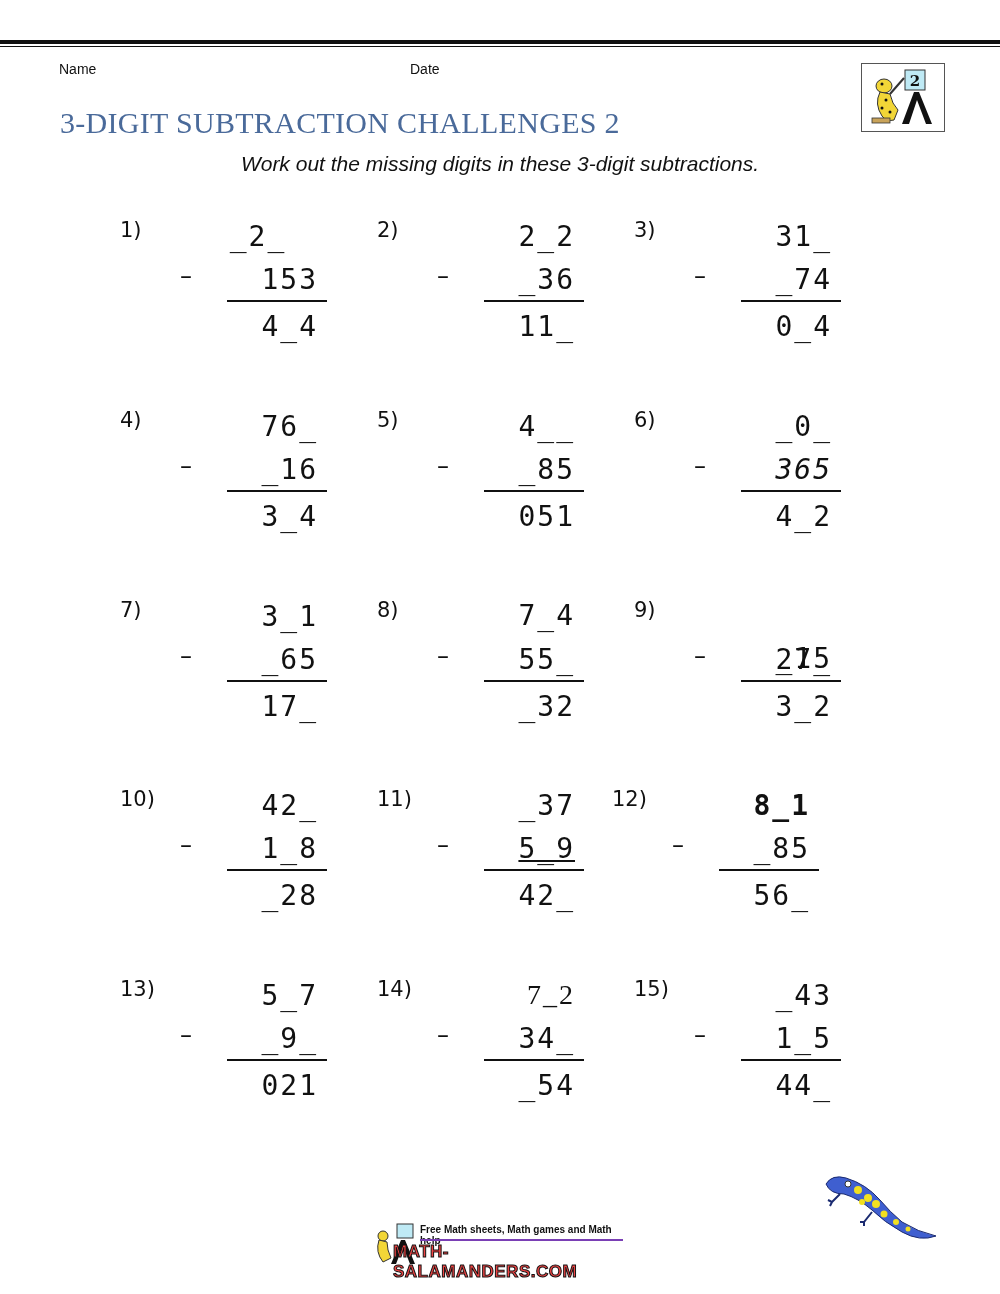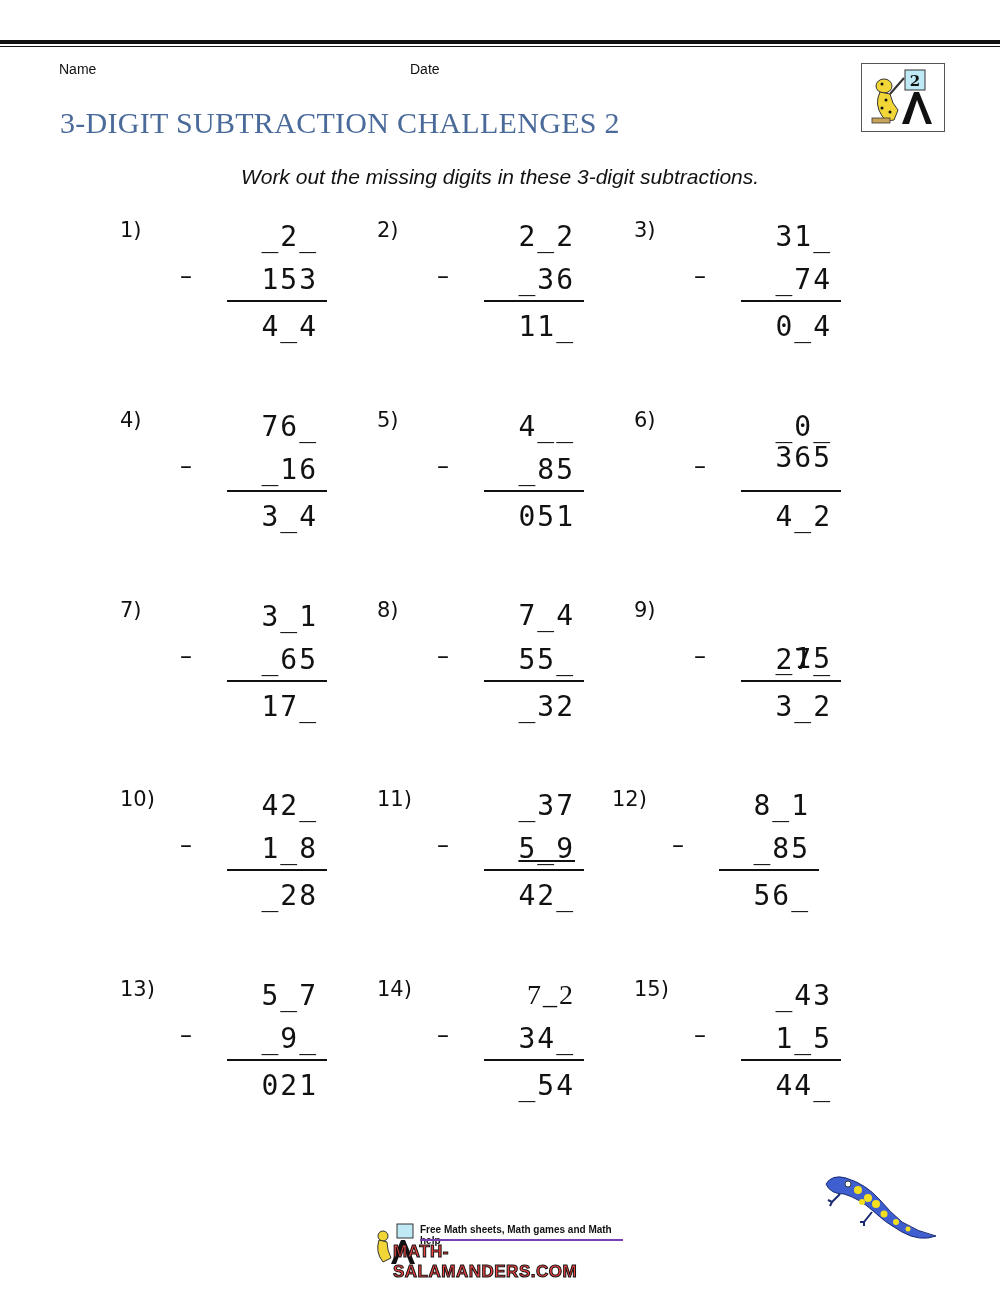--- a/index.html
+++ b/index.html
@@ -1,21 +1,21 @@
 <!DOCTYPE html>
 <html><head>
 <meta charset="utf-8">
 <style>
   html, body { margin:0; padding:0; background:#fff; }
   body { width:1000px; height:1294px; position:relative; overflow:hidden; font-family:"DejaVu Sans", sans-serif; color:#111; }
   .rule-thick { position:absolute; left:0; top:40px; width:1000px; height:4px; background:#111; }
   .rule-thin { position:absolute; left:0; top:46px; width:1000px; height:1px; background:#111; }
   .lbl { position:absolute; top:61px; font-family:"Liberation Sans", sans-serif; font-size:14px; color:#111; }
   .title { position:absolute; left:60px; top:106px; font-family:"Liberation Serif", serif; font-size:30px; color:#4a6a9a; letter-spacing:0.3px; }
-  .subtitle { position:absolute; left:0; width:1000px; top:165px; text-align:center; font-family:"Liberation Sans", sans-serif; font-style:italic; font-size:21px; color:#111; }
+  .subtitle { position:absolute; left:0; width:1000px; top:152px; text-align:center; font-family:"Liberation Sans", sans-serif; font-style:italic; font-size:21px; color:#111; }
   .logo-box { position:absolute; left:861px; top:63px; width:82px; height:67px; border:1px solid #555; background:#fff; }
   .prob { position:absolute; width:260px; height:150px; }
   .num { position:absolute; left:0; top:0; font-size:21px; font-family:"DejaVu Sans", sans-serif; }
   .minus { position:absolute; left:60px; top:44px; font-size:24px; }
   .line { position:absolute; font-family:"DejaVu Sans Mono", monospace; font-size:28px; letter-spacing:2px; text-align:right; width:120px; }
   .bar { position:absolute; height:2px; background:#111; width:100px; }
   .footer-logo { position:absolute; left:373px; top:1222px; width:255px; height:45px; }
   .ft-text { position:absolute; left:47px; top:2px; font-family:"Liberation Sans", sans-serif; font-size:10px; font-weight:bold; color:#111; }
   .ft-line { position:absolute; left:47px; top:17px; width:203px; height:2px; background:#7a3fb5; }
   .ft-site { position:absolute; left:20px; top:20px; font-family:"Liberation Sans", sans-serif; font-size:17px; font-weight:bold; letter-spacing:0.5px; color:#ef4444; -webkit-text-stroke:1px #111; }
@@ -47,21 +47,21 @@
       <circle cx="28" cy="48" r="1.5" fill="#111"></circle>
     <path d="M28 30 L42 14" stroke="#333" stroke-width="2"></path>
     <rect x="10" y="54" width="18" height="5" fill="#c9a35a" stroke="#333" stroke-width="0.8"></rect>
   </svg>
 </div>
 
 <div id="problems">
     <div class="prob" style="left: 120px; top: 218px;">
       <div class="num">1)</div>
       <div class="minus">–</div>
-      <div class="line" style="left:78px;top:2px;">_2_</div>
+      <div class="line" style="left:78px;top:2px;text-align:center;">_2_</div>
       <div class="line" style="left:78px;top:45px;">153</div>
       <div class="bar" style="left:107px;top:82px;"></div>
       <div class="line" style="left:78px;top:92px;">4_4</div>
     </div>
     <div class="prob" style="left: 377px; top: 218px;">
       <div class="num">2)</div>
       <div class="minus">–</div>
       <div class="line" style="left:78px;top:2px;">2_2</div>
       <div class="line" style="left:78px;top:45px;">_36</div>
       <div class="bar" style="left:107px;top:82px;"></div>
@@ -88,21 +88,21 @@
       <div class="minus">–</div>
       <div class="line" style="left:78px;top:2px;">4__</div>
       <div class="line" style="left:78px;top:45px;">_85</div>
       <div class="bar" style="left:107px;top:82px;"></div>
       <div class="line" style="left:78px;top:92px;">051</div>
     </div>
     <div class="prob" style="left: 634px; top: 408px;">
       <div class="num">6)</div>
       <div class="minus">–</div>
       <div class="line" style="left:78px;top:2px;">_0_</div>
-      <div class="line" style="left:78px;top:33px;">365</div>
+      <div class="line" style="left:78px;top:45px;font-style:italic;">365</div>
       <div class="bar" style="left:107px;top:82px;"></div>
       <div class="line" style="left:78px;top:92px;">4_2</div>
     </div>
     <div class="prob" style="left: 120px; top: 598px;">
       <div class="num">7)</div>
       <div class="minus">–</div>
       <div class="line" style="left:78px;top:2px;">3_1</div>
       <div class="line" style="left:78px;top:45px;">_65</div>
       <div class="bar" style="left:107px;top:82px;"></div>
       <div class="line" style="left:78px;top:92px;">17_</div>
@@ -135,21 +135,21 @@
       <div class="num">11)</div>
       <div class="minus">–</div>
       <div class="line" style="left:78px;top:2px;">_37</div>
       <div class="line" style="left:78px;top:45px;text-decoration:underline;">5_9</div>
       <div class="bar" style="left:107px;top:82px;"></div>
       <div class="line" style="left:78px;top:92px;">42_</div>
     </div>
     <div class="prob" style="left: 612px; top: 787px;">
       <div class="num">12)</div>
       <div class="minus">–</div>
-      <div class="line" style="left:78px;top:2px;">8_1</div>
+      <div class="line" style="left:78px;top:2px;font-weight:bold;">8_1</div>
       <div class="line" style="left:78px;top:45px;">_85</div>
       <div class="bar" style="left:107px;top:82px;"></div>
       <div class="line" style="left:78px;top:92px;">56_</div>
     </div>
     <div class="prob" style="left: 120px; top: 977px;">
       <div class="num">13)</div>
       <div class="minus">–</div>
       <div class="line" style="left:78px;top:2px;">5_7</div>
       <div class="line" style="left:78px;top:45px;">_9_</div>
       <div class="bar" style="left:107px;top:82px;"></div>

